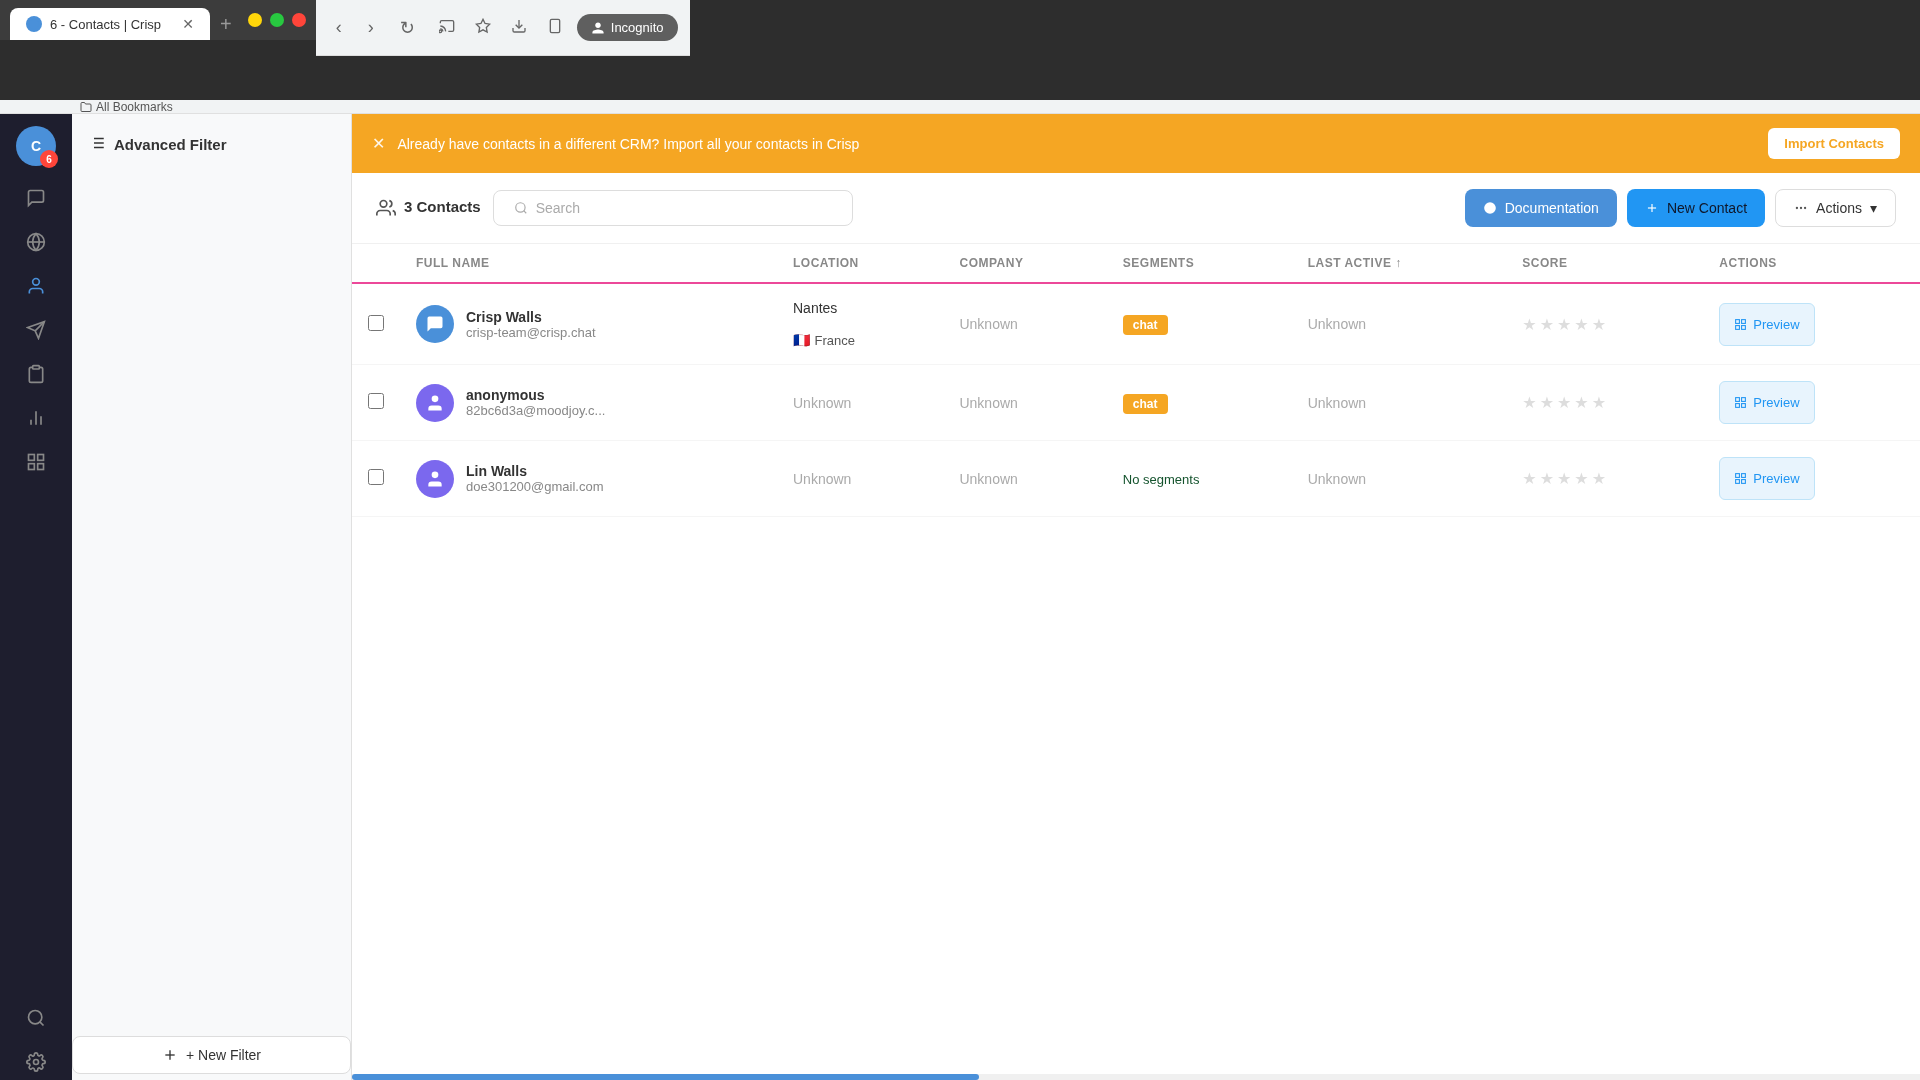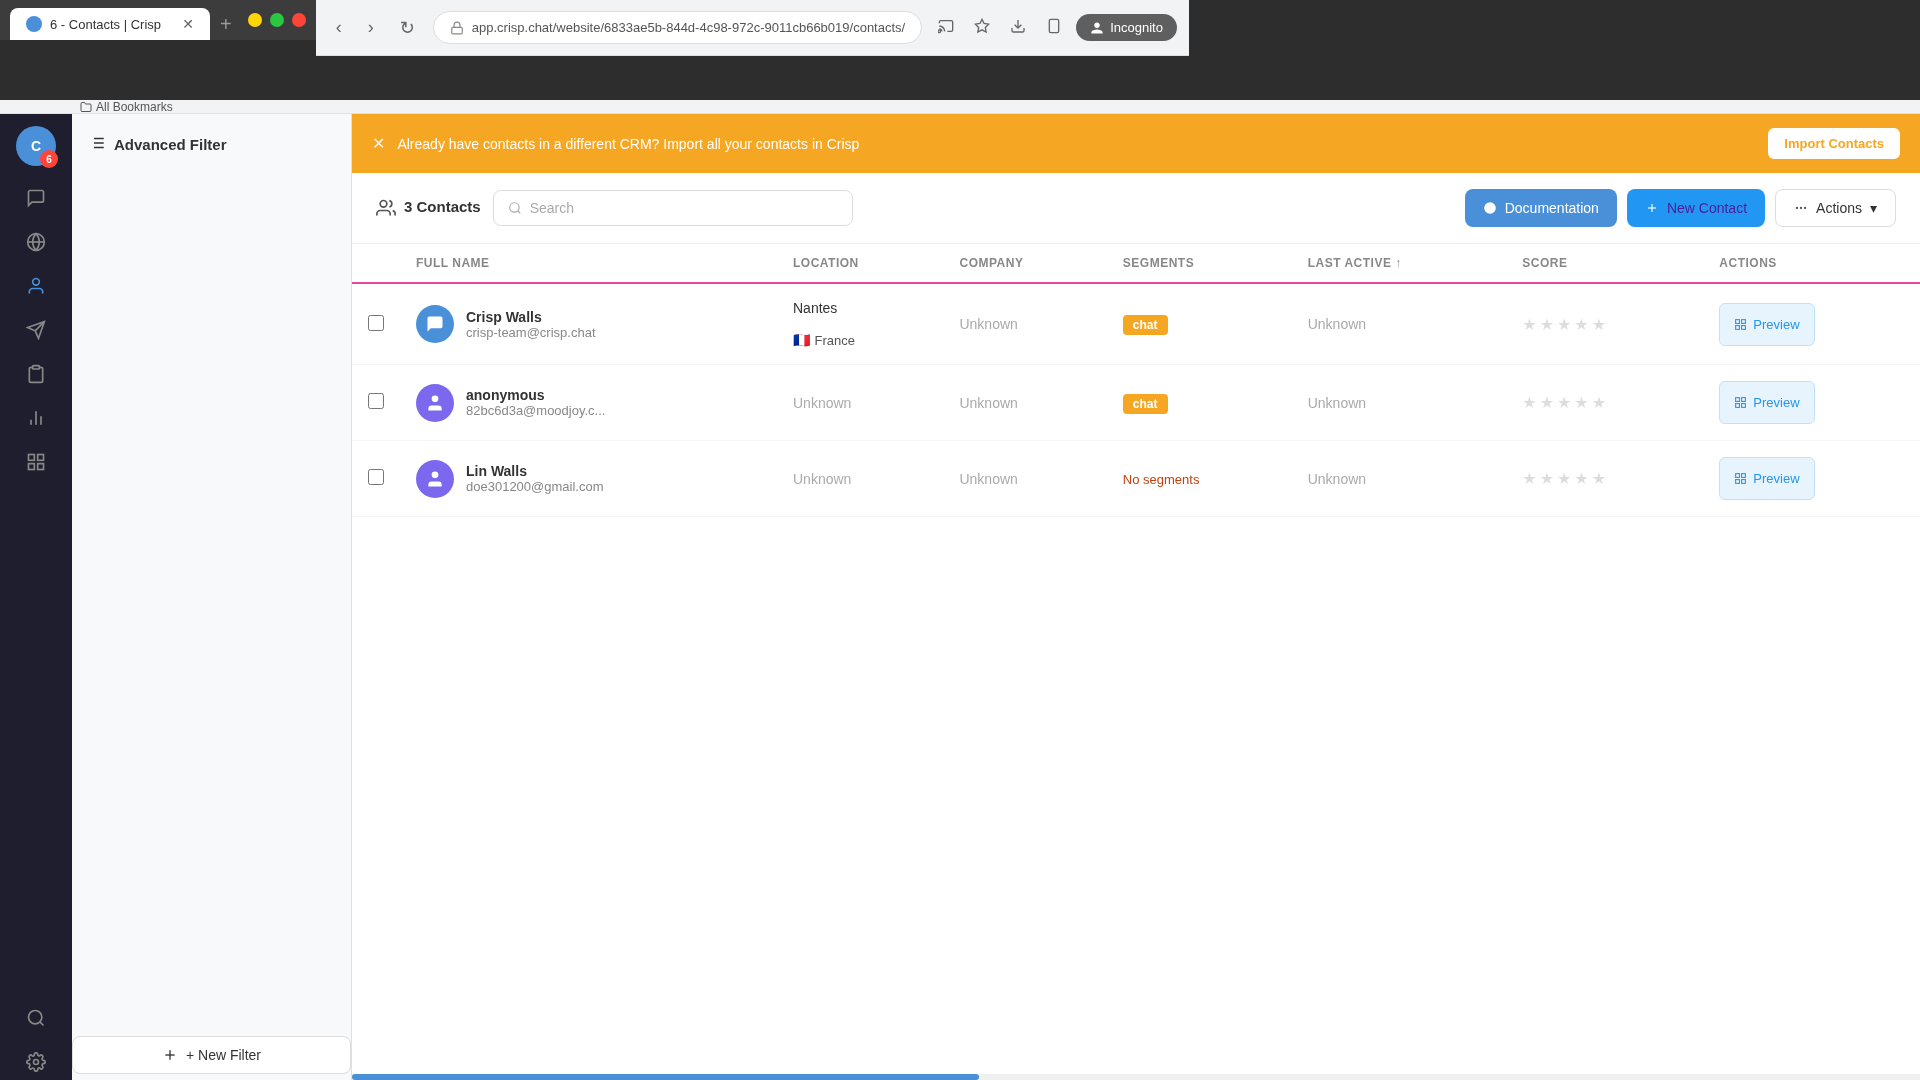--- a/index.html
+++ b/index.html
@@ -47,41 +47,41 @@
     
     .main-content { flex: 1; background: #fff; overflow: hidden; }
 
     
     .banner { background: #f5a623; padding: 14px 20px; display: flex; align-items: center; gap: 12px; color: #fff; font-size: 14px; }
     .import-btn { margin-left: auto; background: white; color: #f5a623; border: none; border-radius: 6px; padding: 8px 16px; font-size: 13px; font-weight: 600; cursor: pointer; white-space: nowrap; }
 
     
     .contacts-header { padding: 16px 24px; display: flex; align-items: center; gap: 12px; border-bottom: 1px solid #f0f0f0; }
     .contacts-count { display: flex; gap: 8px; color: #333; font-size: 15px; font-weight: 600; }
-    .search-box { flex: 1; max-width: 360px; border: 1px solid #ddd; border-radius: 8px; padding: 9px 14px; display: flex; align-items: center; gap: 8px; color: #aaa; font-size: 14px; cursor: text; }
+    .search-box { flex: 1; max-width: 360px; border: 1px solid #ddd; border-radius: 8px; padding: 9px 20px; display: flex; align-items: center; gap: 8px; color: #aaa; font-size: 14px; cursor: text; }
     .header-actions { margin-left: auto; display: flex; gap: 10px; }
     .doc-btn { background: #4a90d9; color: white; border: none; border-radius: 8px; padding: 10px 18px; font-size: 14px; cursor: pointer; display: flex; align-items: center; gap: 8px; }
-    .new-contact-btn { background: #2196f3; color: #4c1d95; border: none; border-radius: 8px; padding: 10px 18px; font-size: 14px; cursor: pointer; display: flex; align-items: center; gap: 8px; font-weight: 500; }
+    .new-contact-btn { background: #2196f3; color: #0f172a; border: none; border-radius: 8px; padding: 10px 18px; font-size: 14px; cursor: pointer; display: flex; align-items: center; gap: 8px; font-weight: 500; }
     .actions-btn { background: white; color: #333; border: 1px solid #ddd; border-radius: 8px; padding: 10px 18px; font-size: 14px; cursor: pointer; display: flex; align-items: center; gap: 8px; }
 
     
     .contacts-table { width: 100%; border-collapse: collapse; }
     .contacts-table thead tr { border-bottom: 2px solid #ec4899; }
     .contacts-table th { padding: 12px 16px; text-align: left; color: #888; font-size: 12px; font-weight: 600; text-transform: uppercase; letter-spacing: 0.5px; }
     .contacts-table td { padding: 16px; color: #333; font-size: 14px; vertical-align: middle; border-bottom: 1px solid #f5f5f5; }
     .checkbox-col { width: 48px; text-align: center; }
     .contact-cell { display: flex; align-items: center; gap: 12px; }
     .contact-avatar { width: 38px; height: 38px; border-radius: 50%; display: flex; align-items: center; justify-content: center; color: white; font-size: 16px; font-weight: bold; flex-shrink: 0; }
     .contact-name { font-weight: 600; color: #333; font-size: 14px; }
     .contact-email { color: #888; font-size: 13px; }
     .location-cell { display: flex; flex-direction: column; gap: 16px; }
     .country-name { color: #555; font-size: 13px; }
     .segment-badge { background: #f5a623; color: white; padding: 3px 10px; border-radius: 4px; font-size: 12px; font-weight: 600; }
     .unknown-text { color: #aaa; }
-    .no-segments-text { color: #c2410c; font-size: 13px; }
+    .no-segments-text { color: #14532d; font-size: 13px; }
     .stars { display: flex; gap: 3px; color: #ddd; font-size: 16px; }
     .preview-btn { background: #e8f4fd; color: #2196f3; border: 1px solid #bee3f8; border-radius: 6px; padding: 13px 14px; font-size: 13px; cursor: pointer; display: flex; align-items: center; gap: 6px; font-weight: 500; justify-content: center; }
     input[type="checkbox"] { width: 16px; height: 16px; cursor: pointer; }
 
     .table-container { overflow-y: auto; }
 
     
     .scrollbar-track { height: 6px; background: #f0f0f0; margin-top: 8px; }
     .scrollbar-thumb { height: 6px; background: #4a90d9; width: 40%; border-radius: 3px; }
   </style>
@@ -107,27 +107,20 @@
     <div class="window-controls">
       <button class="win-btn win-min"></button>
       <button class="win-btn win-max"></button>
       <button class="win-btn win-close"></button>
     </div>
   </div>
   <div class="browser-toolbar">
     <button class="nav-btn">‹</button>
     <button class="nav-btn">›</button>
     <button class="nav-btn">↻</button>
-    <div class="address-bar">
-      <svg width="14" height="14" viewBox="0 0 24 24" fill="none" stroke="#888" stroke-width="2">
-          <rect x="3" y="11" width="18" height="11" rx="2"></rect>
-          <path d="M7 11V7a5 5 0 0 1 10 0v4"></path>
-        </svg>
-      <span>app.crisp.chat/website/6833ae5b-844d-4c98-972c-9011cb66b019/contacts/</span>
-    </div>
     <div class="toolbar-actions">
       <div class="toolbar-icon">
         <svg width="16" height="16" viewBox="0 0 24 24" fill="none" stroke="#666" stroke-width="2">
             <path d="M2 8V6a2 2 0 0 1 2-2h16a2 2 0 0 1 2 2v12a2 2 0 0 1-2 2h-6"></path>
             <path d="M2 12a9 9 0 0 1 8 8"></path>
             <path d="M2 16a5 5 0 0 1 4 4"></path>
             <circle cx="2" cy="20" r="2"></circle>
           </svg>
       </div>
       <div class="toolbar-icon">

